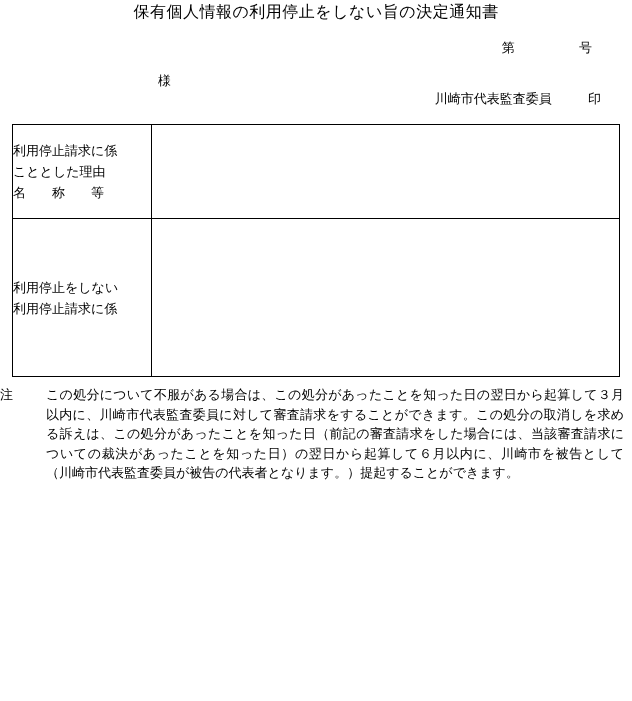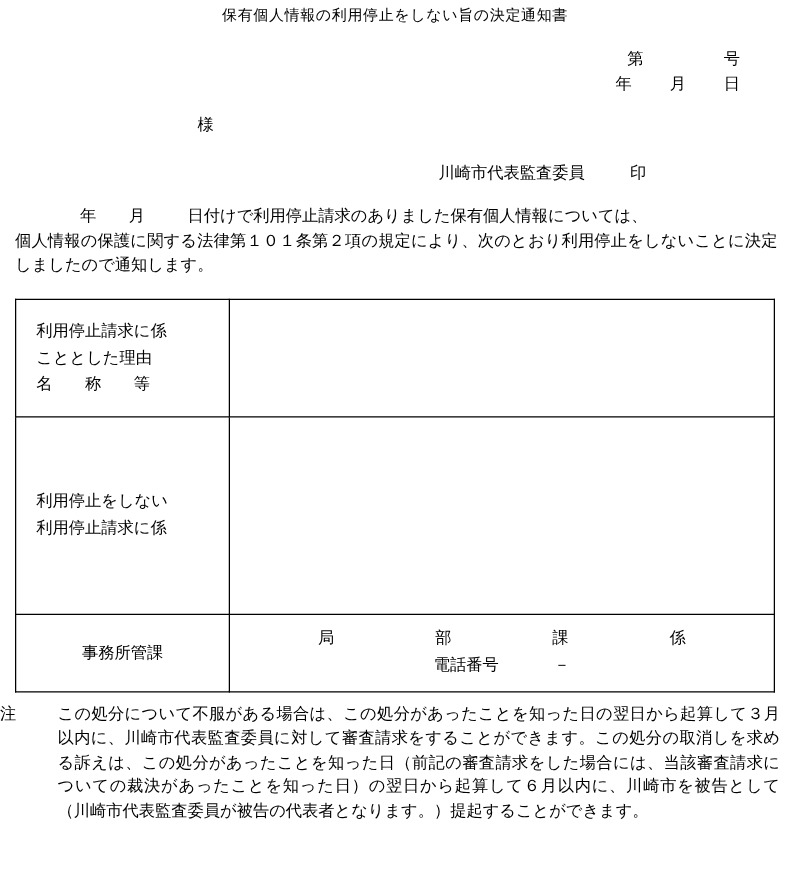--- a/index.html
+++ b/index.html
@@ -17,43 +17,42 @@
     overflow: hidden;
   }
   .page {
     position: relative;
     width: 632px;
     height: 701px;
     box-sizing: border-box;
   }
   .doc-title {
     text-align: center;
-    font-size: 12px;
+    font-size: 16px;
     letter-spacing: 0.5px;
     margin: 0;
     padding-top: 0px;
     line-height: 24px;
     white-space: nowrap;
   }
   .num-date {
     margin-top: 14px;
     padding-right: 40px;
     text-align: right;
     font-size: 13px;
     line-height: 20px;
   }
   .addressee {
     margin-top: 14px;
     padding-left: 158px;
     font-size: 13px;
     line-height: 18px;
   }
   .issuer {
-    margin-top: 20px;
-    padding-right: 115px;
+    padding-right: 31px;
     text-align: right;
     font-size: 13px;
     line-height: 18px;
   }
   .body-text {
     margin-top: 16px;
     padding: 0 10px 0 12px;
     font-size: 13px;
     line-height: 19.5px;
     text-align: justify;
@@ -65,21 +64,21 @@
   table.main {
     margin: 16px 12px 0 12px;
     border-collapse: collapse;
     width: 608px;
     table-layout: fixed;
   }
   table.main td {
     border: 1px solid #000000;
     vertical-align: middle;
     font-size: 13px;
-    padding: 4px 16px;
+    padding: 4px 0;
   }
   .label-cell {
     width: 138px;
     line-height: 21px;
   }
   .label-cell .ln {
     display: block;
     white-space: nowrap;
   }
   .row1 { height: 94px; }
@@ -128,75 +127,50 @@
 <div class="page">
 
   <div class="doc-title">保有個人情報の利用停止をしない旨の決定通知書</div>
 
   <div class="num-date">
     <div>
       <span>第</span>
       <span style="display:inline-block;width:56px"></span>
       <span>号</span>
     </div>
-    <div>
-      <span>年</span>
-      <span style="display:inline-block;width:22px"></span>
-      <span>月</span>
-      <span style="display:inline-block;width:22px"></span>
-      <span>日</span>
-    </div>
   </div>
 
   <div class="addressee">
     <span>様</span>
   </div>
 
   <div class="issuer">
     <span>川崎市代表監査委員</span>
     <span style="display:inline-block;width:28px"></span>
     <span>印</span>
   </div>
 
-  <div class="body-text">
-    <span class="indent"></span><span>年</span><span style="display:inline-block;width:26px"></span><span>月</span><span style="display:inline-block;width:34px"></span><span>日付けで利用停止請求のありました保有個人情報については、</span><br><span>個人情報の保護に関する法律第１０１条第２項の規定により、次のとおり利用停止をしないことに決定しましたので通知します。</span>
-  </div>
 
   <table class="main">
     <tbody>
         <tr class="row1">
       <td class="label-cell">
         <span class="ln">利用停止請求に係</span>
         <span class="ln">こととした理由</span>
         <span class="ln">名　　称　　等</span>
       </td>
       <td></td>
     </tr>
     <tr class="row2">
       <td class="label-cell">
         <span class="ln">利用停止をしない</span>
         <span class="ln">利用停止請求に係</span>
       </td>
       <td></td>
     </tr>
-    <tr class="row3">
-      <td class="label-cell">事務所管課</td>
-      <td>
-        <div class="office-line">
-          <span>局</span>
-          <span>部</span>
-          <span>課</span>
-          <span>係</span>
-        </div>
-        <div class="office-line2">
-          <span class="tel-label">電話番号</span>
-          <span>－</span>
-        </div>
-      </td>
-    </tr>
   </tbody>
     </table>
 
   <div class="note">
     <span class="note-mark">注</span>
     <p class="hang">この処分について不服がある場合は、この処分があったことを知った日の翌日から起算して３月以内に、川崎市代表監査委員に対して審査請求をすることができます。この処分の取消しを求める訴えは、この処分があったことを知った日（前記の審査請求をした場合には、当該審査請求についての裁決があったことを知った日）の翌日から起算して６月以内に、川崎市を被告として（川崎市代表監査委員が被告の代表者となります。）提起することができます。</p>
   </div>
 
 </div>
 

